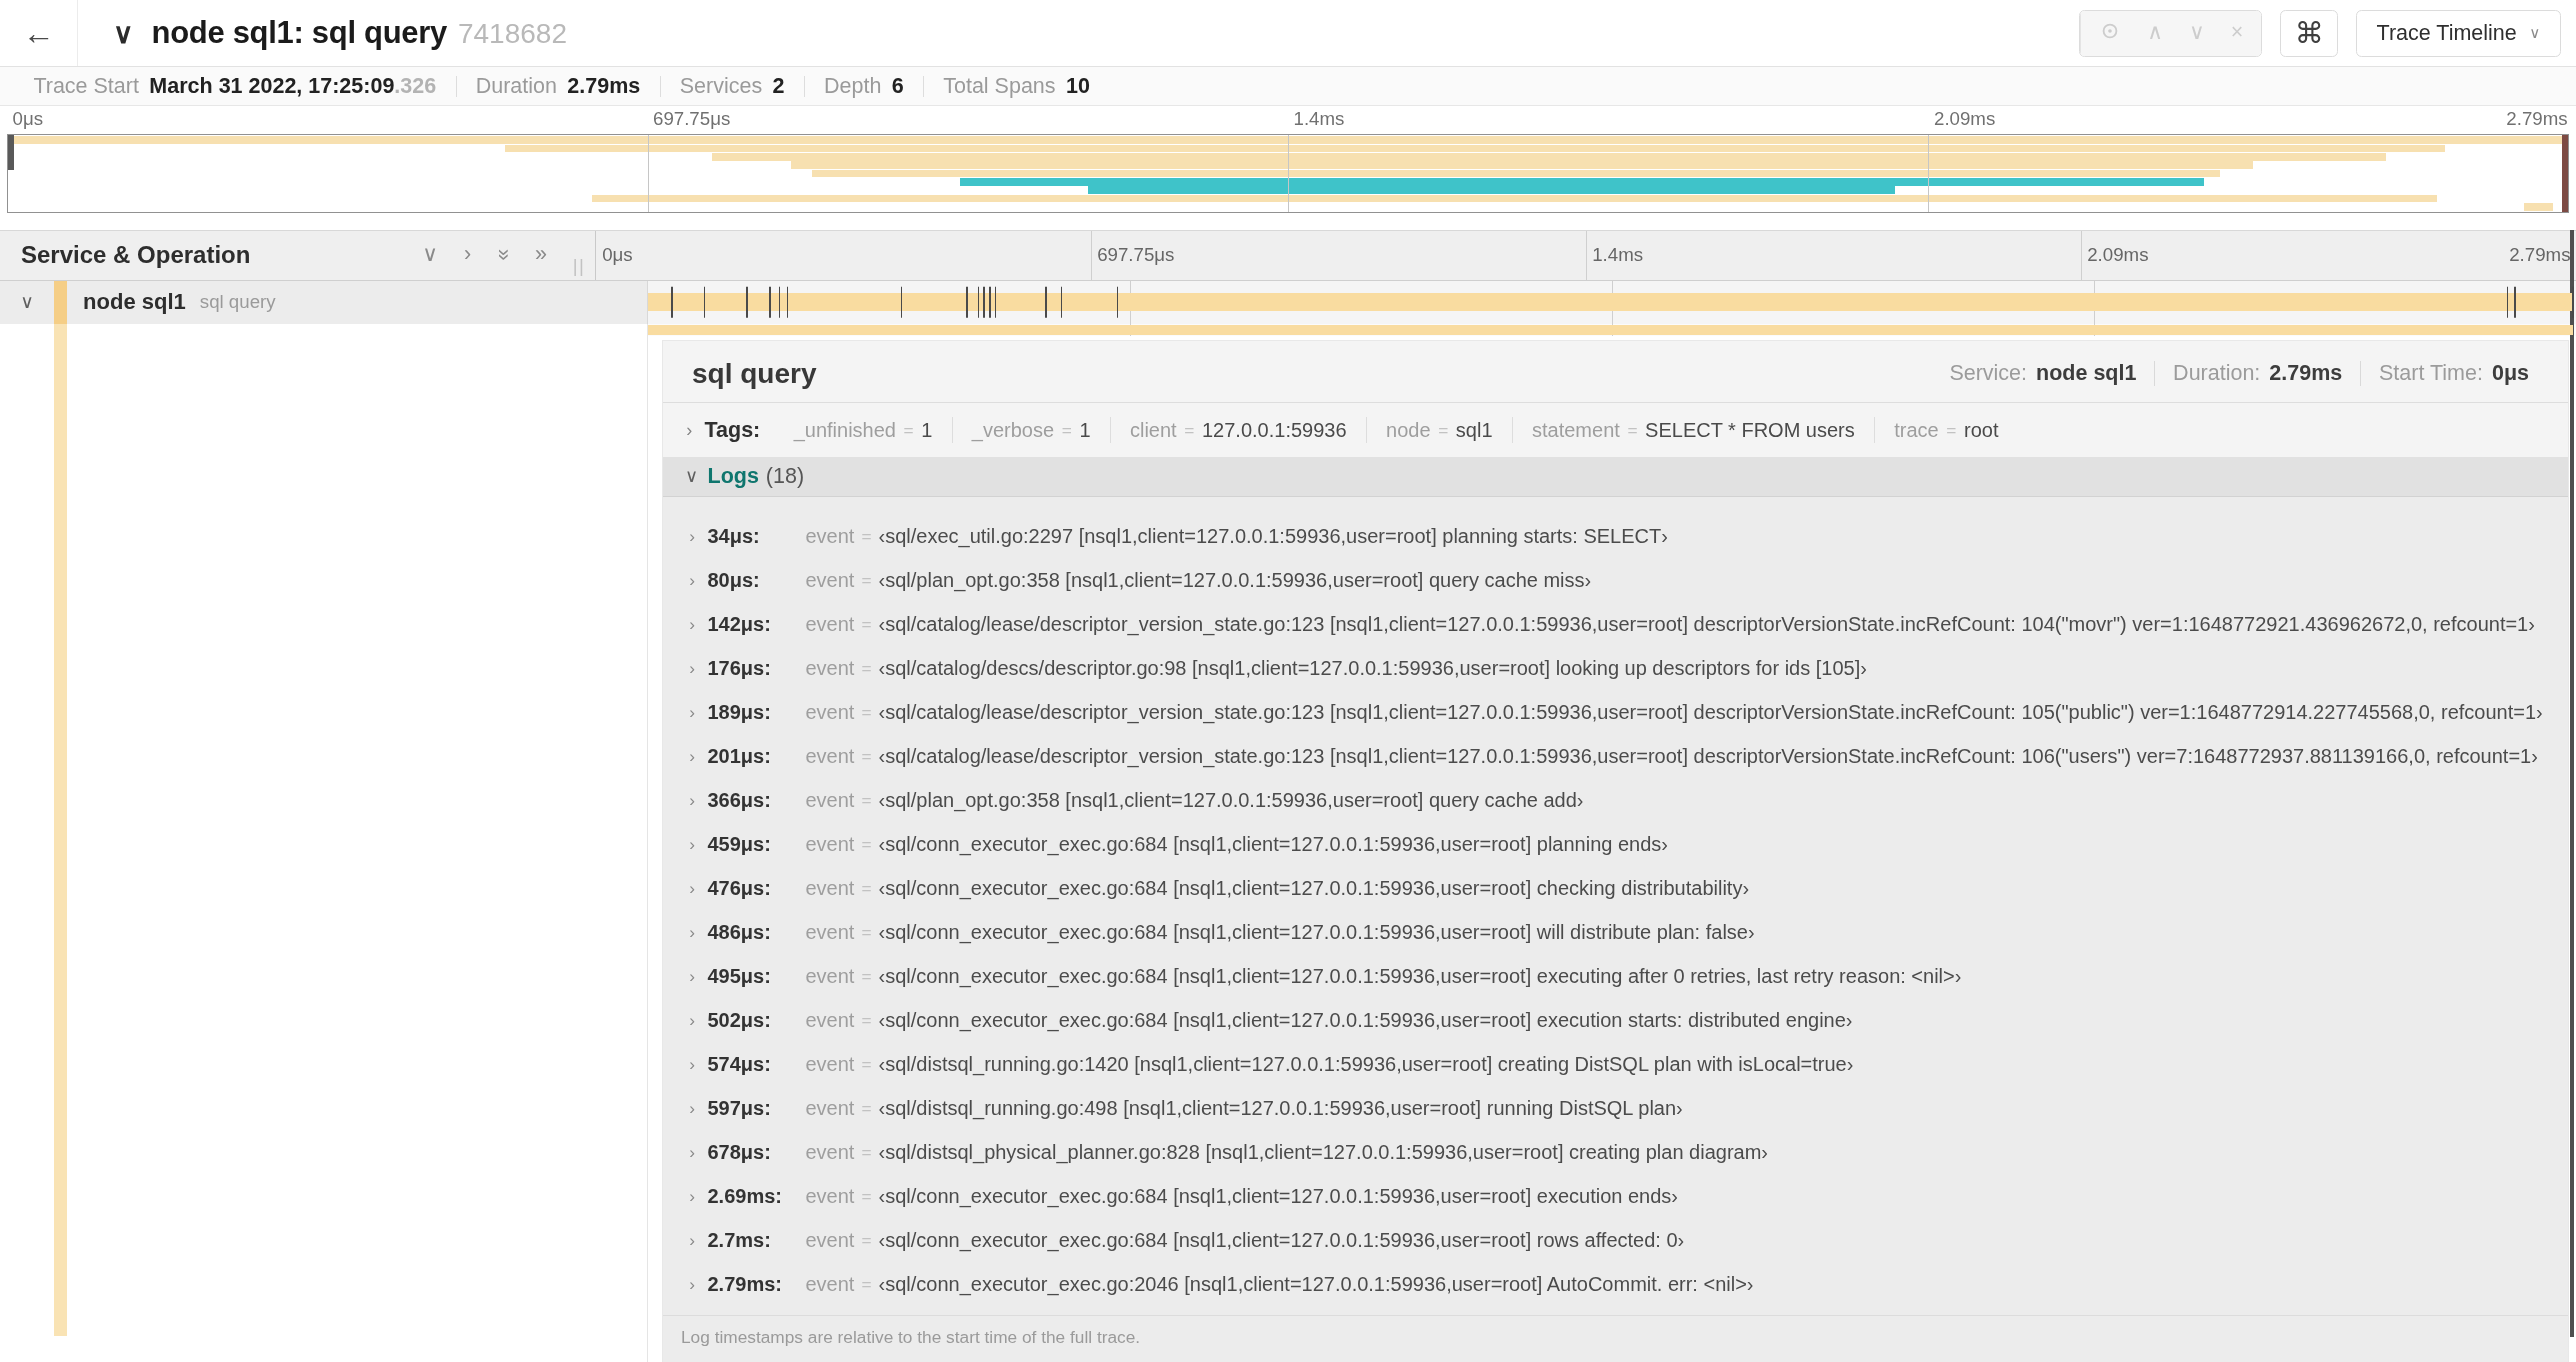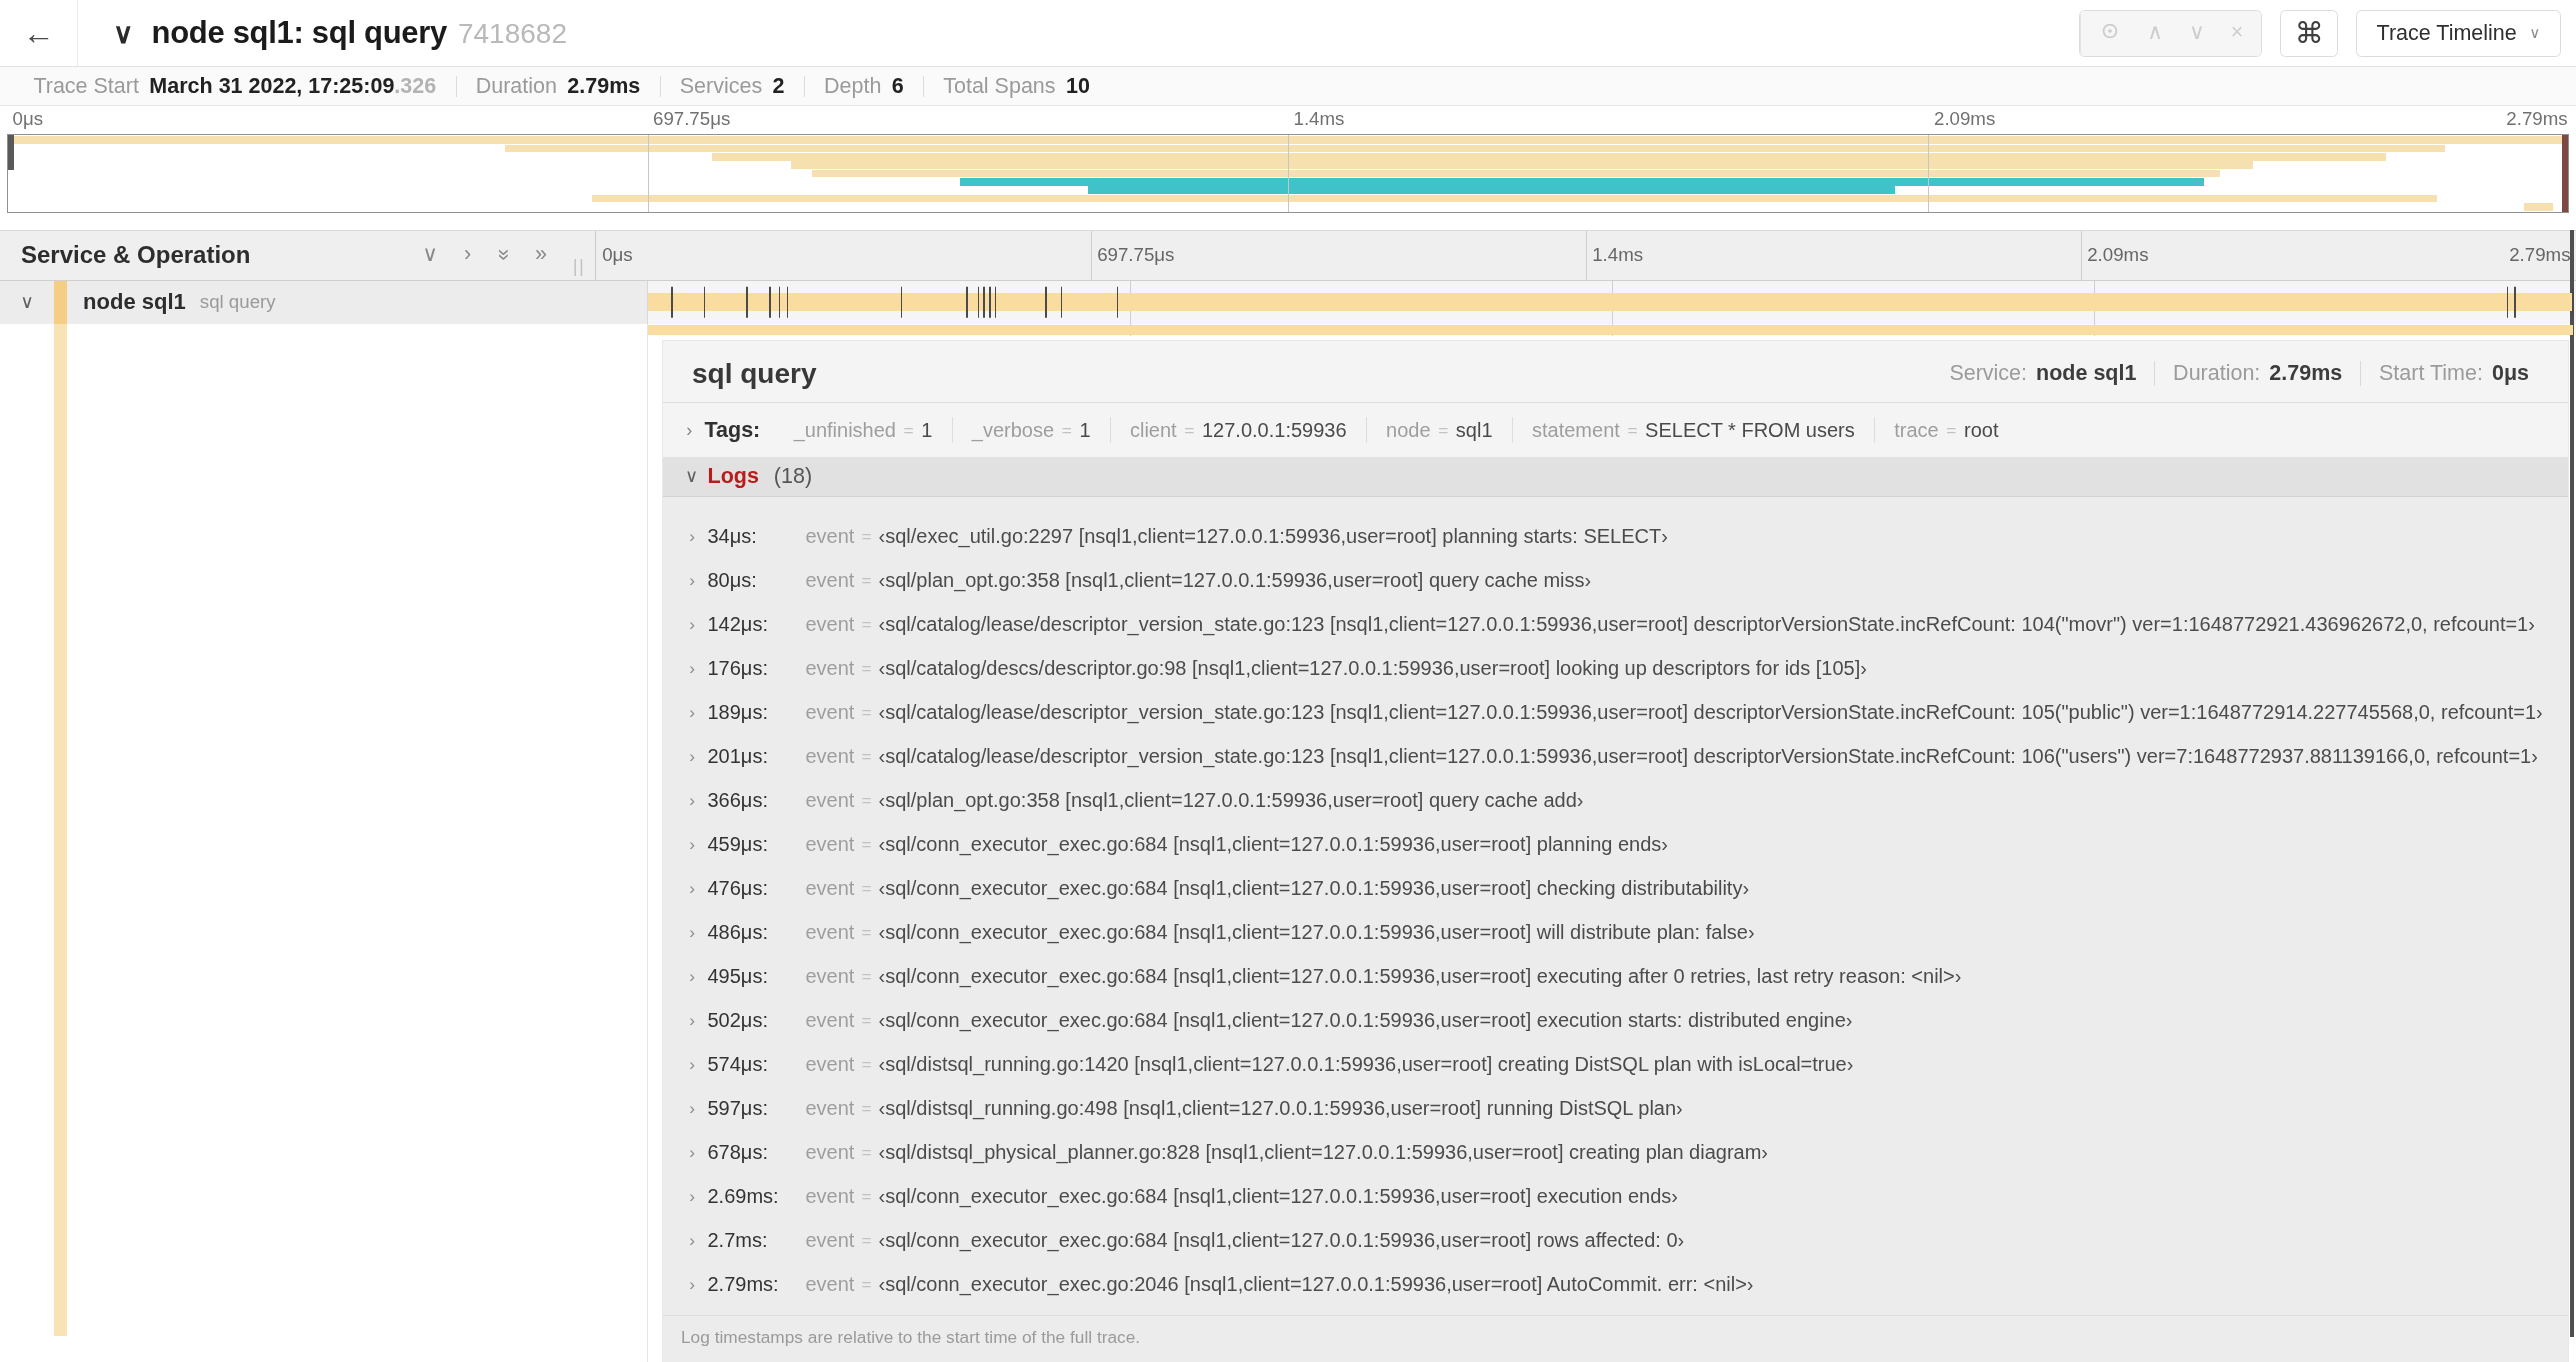--- a/index.html
+++ b/index.html
@@ -90,26 +90,26 @@
   .tags-chevron { width:30.5px; text-align:center; color:#848484; font-size:18px; cursor:pointer; }
   .tags-label { font-weight:700; color:#303030; font-size:21.5px; margin-right:14px; }
   .tag-item { display:flex; align-items:center; padding:2.8px 19.4px; }
   .tag-sep { width:0.7px; height:26px; background:#ddd; }
   .tag-key { color:#9e9e9e; }
   .tag-eq { color:#c2c2c2; margin:0 7.6px; font-size:17.3px; }
   .tag-value { color:#4a4a4a; }
 
   .logs-head { height:40px; background:#e1e1e1; border-bottom:0.7px solid #d2d2d2; display:flex; align-items:center; padding-left:12.5px; cursor:pointer; }
   .logs-chevron { width:32px; text-align:center; color:#5f5f5f; font-size:18px; }
-  .logs-title { font-weight:700; font-size:21.5px; color:#b91c1c; margin-right:15px; }
+  .logs-title { font-weight:700; font-size:21.5px; color:#0f766e; margin-right:7px; }
   .logs-count { font-size:21.5px; color:#555; }
   .logs-list { background:#ececec; padding:18px 0 8.3px 0; }
   .log-row { height:44px; display:flex; align-items:center; padding-left:14px; font-size:20px; white-space:nowrap; cursor:pointer; }
   .log-chevron { width:30.5px; text-align:center; color:#8a8a8a; font-size:17.3px; }
-  .log-time { font-weight:400; color:#333; min-width:98px; }
+  .log-time { font-weight:700; color:#333; min-width:98px; }
   .log-key { color:#9e9e9e; margin-right:7px; }
   .log-eq { color:#c2c2c2; margin-right:7px; font-size:17.3px; }
   .log-value { color:#4b4b4b; }
   .logs-foot { border-top:0.7px solid #dcdcdc; background:#ececec; padding:11px 0 14px 18px; font-size:17.3px; color:#9a9a9a; }
 
   .right-edge { position:absolute; right:2.1px; top:230px; width:3.5px; height:1107px; background:#4f4f4f; }
 </style>
 </head>
 <body>
 

